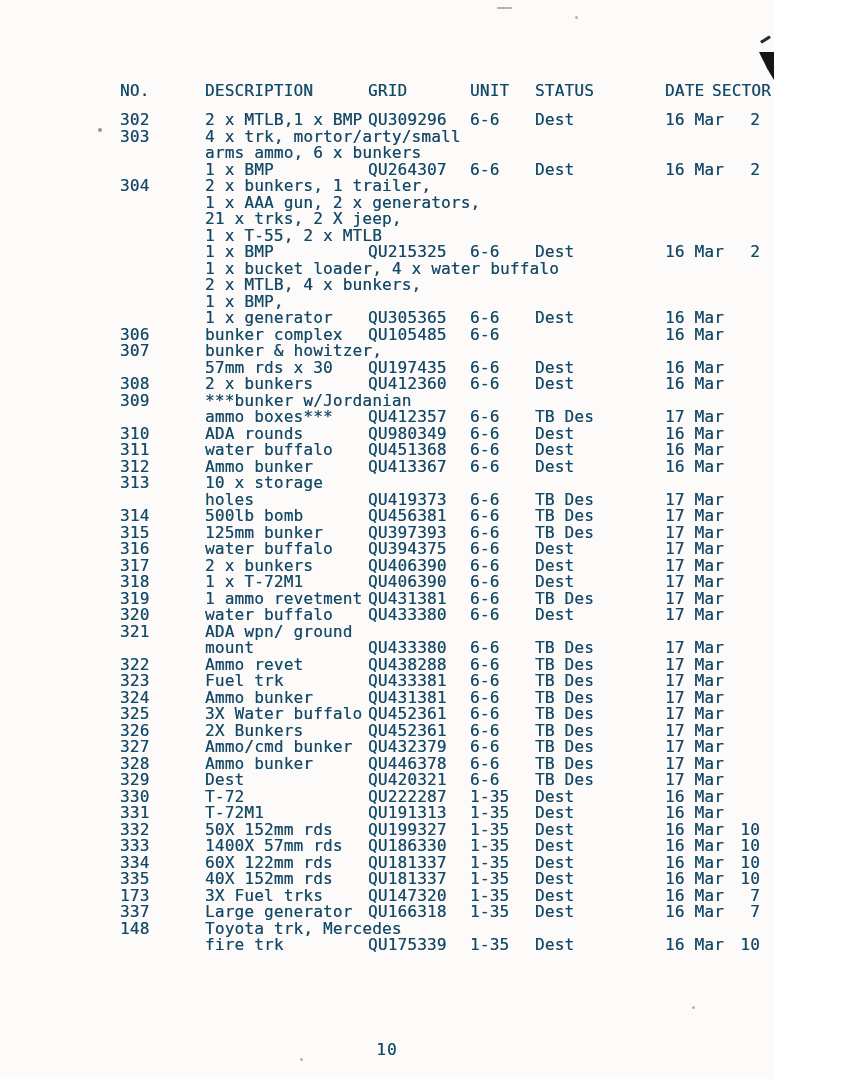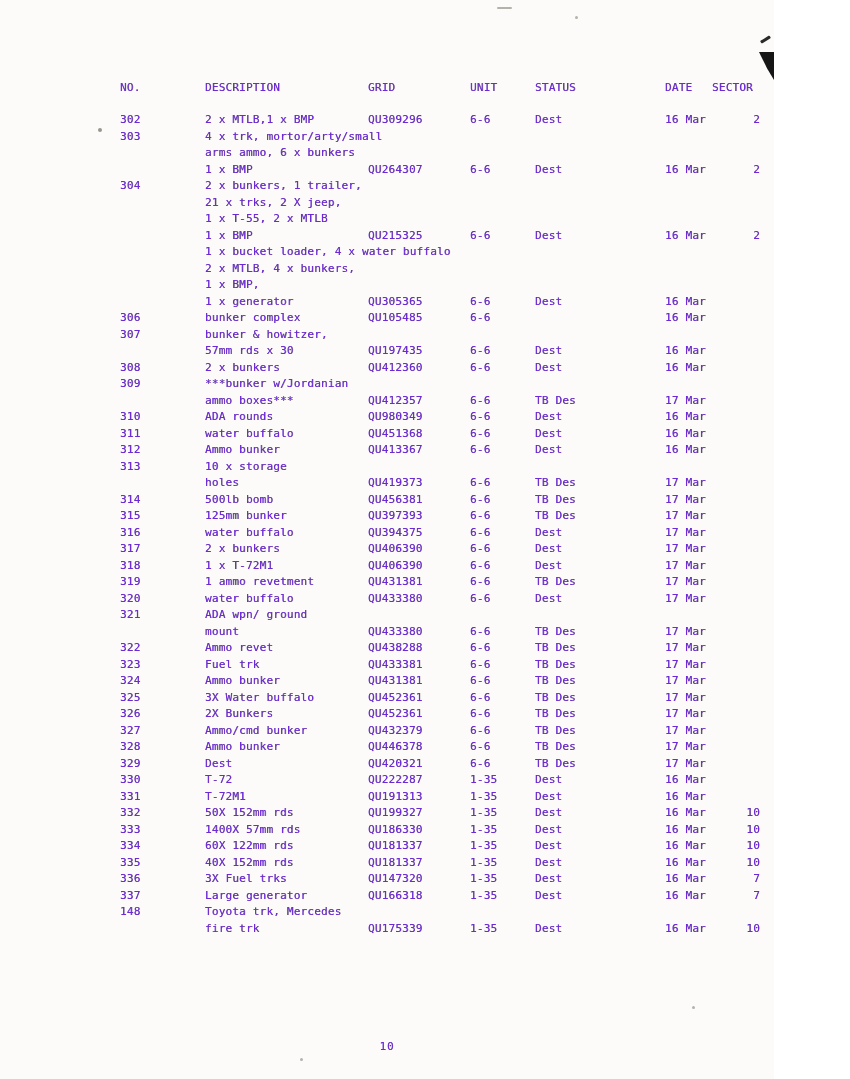--- a/index.html
+++ b/index.html
@@ -1,22 +1,22 @@
 <!DOCTYPE html>
 <html><head>
 <meta charset="utf-8">
 <style>
   html,body{margin:0;padding:0;background:#ffffff;}
   .page{
     position:relative;
     width:774px;height:1079px;
     background:#fcfbf9;
     font-family:"DejaVu Sans Mono","Liberation Mono",monospace;
-    color:#6d28d9;
-    font-size:11px;
+    color:#0c4a6e;
+    font-size:16px;
     overflow:hidden;
     text-shadow:0.35px 0 rgba(25,25,25,0.55);
   }
   .hdr{position:absolute;top:81px;left:0;width:100%;height:17px;letter-spacing:0.2px;}
   .hdr span{position:absolute;top:0;white-space:pre;}
   .tbl{position:absolute;top:111px;left:0;width:100%;letter-spacing:0.2px;}
   .line{position:relative;height:16.5px;line-height:15px;}
   .line span{position:absolute;top:1px;white-space:pre;}
   .c-no{left:120px;}
   .c-desc{left:205px;}
@@ -101,20 +101,29 @@
       <span class="c-no">304</span>
       <span class="c-desc">2 x bunkers, 1 trailer,</span>
       <span class="c-grid"></span>
       <span class="c-unit"></span>
       <span class="c-status"></span>
       <span class="c-date"></span>
       <span class="c-sector"></span>
     </div>
       <div class="line">
       <span class="c-no"></span>
+      <span class="c-desc">1 x AAA gun, 2 x generators,</span>
+      <span class="c-grid"></span>
+      <span class="c-unit"></span>
+      <span class="c-status"></span>
+      <span class="c-date"></span>
+      <span class="c-sector"></span>
+    </div>
+      <div class="line">
+      <span class="c-no"></span>
       <span class="c-desc">21 x trks, 2 X jeep,</span>
       <span class="c-grid"></span>
       <span class="c-unit"></span>
       <span class="c-status"></span>
       <span class="c-date"></span>
       <span class="c-sector"></span>
     </div>
       <div class="line">
       <span class="c-no"></span>
       <span class="c-desc">1 x T-55, 2 x MTLB</span>
@@ -469,21 +478,21 @@
       <div class="line">
       <span class="c-no">335</span>
       <span class="c-desc">40X 152mm rds</span>
       <span class="c-grid">QU181337</span>
       <span class="c-unit">1-35</span>
       <span class="c-status">Dest</span>
       <span class="c-date">16 Mar</span>
       <span class="c-sector">10</span>
     </div>
       <div class="line">
-      <span class="c-no">336</span>
+      <span class="c-no">173</span>
       <span class="c-desc">3X Fuel trks</span>
       <span class="c-grid">QU147320</span>
       <span class="c-unit">1-35</span>
       <span class="c-status">Dest</span>
       <span class="c-date">16 Mar</span>
       <span class="c-sector">7</span>
     </div>
       <div class="line">
       <span class="c-no">337</span>
       <span class="c-desc">Large generator</span>

